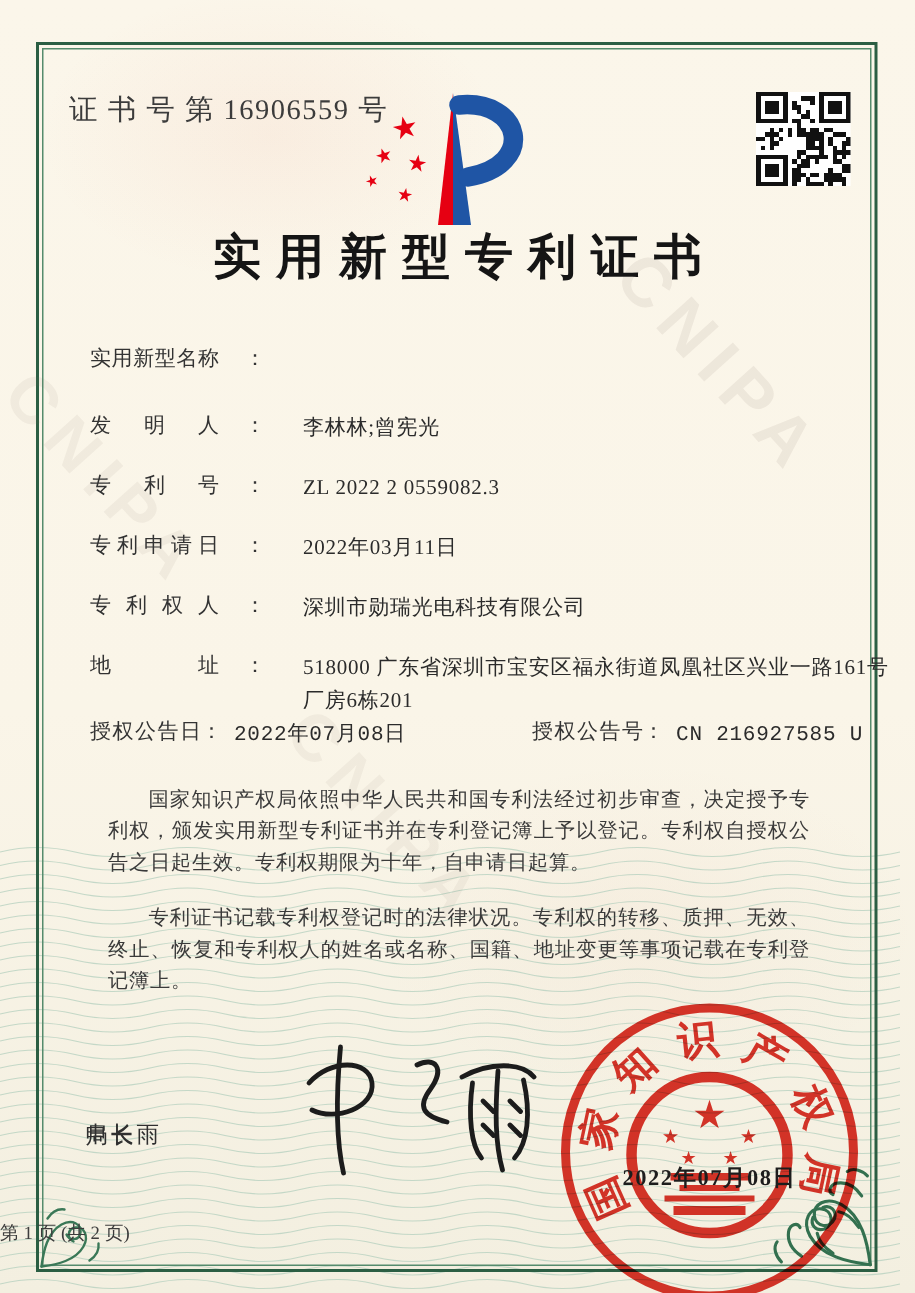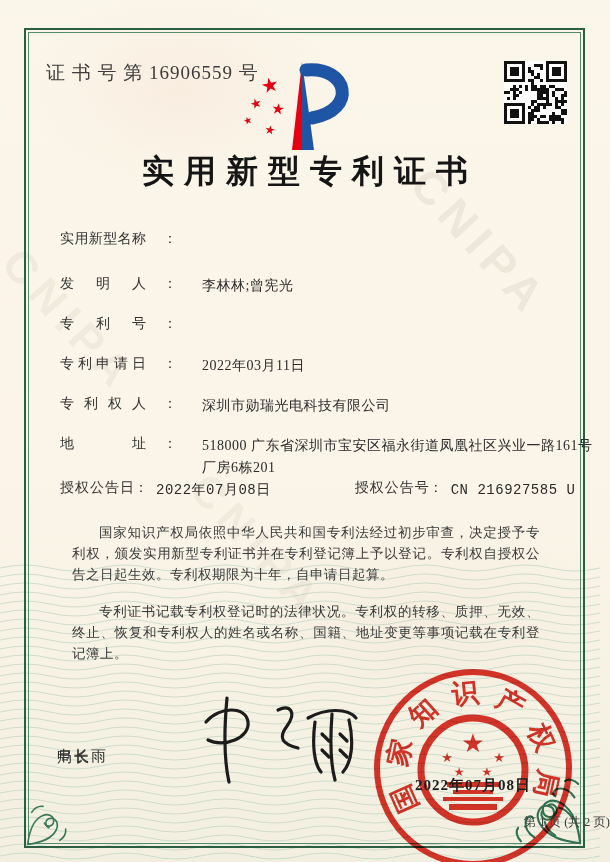--- a/index.html
+++ b/index.html
@@ -41,21 +41,21 @@
   .paras{position:absolute;left:56px;top:506px;width:500px;font-size:13.5px;line-height:21px;
          color:#3a3a3a;text-align:justify;}
   .paras p{margin:16px;text-indent:2em;letter-spacing:.5px;}
   
   .signer-title{position:absolute;left:57px;top:748px;font-size:15px;color:#2f2f2f;letter-spacing:2px;}
   .signer-name{position:absolute;left:57px;top:747px;font-size:15px;color:#2f2f2f;letter-spacing:2px;}
   .signature{position:absolute;left:190px;top:686px;width:170px;height:100px;}
   .seal{position:absolute;left:371px;top:666px;width:204px;height:204px;opacity:.93;mix-blend-mode:multiply;}
   .seal-date{position:absolute;left:378px;top:776px;width:190px;text-align:center;
              font-size:15px;font-weight:700;color:#1d1d1d;letter-spacing:1px;}
-  .footer{position:absolute;left:0;top:814px;width:100%;text-align:right;font-size:12.5px;color:#3c3c3c;}
+  .footer{position:absolute;left:0;top:814px;width:100%;text-align:left;font-size:12.5px;color:#3c3c3c;}
   
   .wm{position:absolute;font-family:"Liberation Sans","DejaVu Sans",sans-serif;
       font-weight:700;color:rgba(125,112,96,.10);transform:rotate(48deg);letter-spacing:8px;pointer-events:none;}
   .wm1{left:390px;top:215px;font-size:46px;}
   .wm2{left:-18px;top:295px;font-size:44px;color:rgba(125,112,96,.08);}
   .wm3{left:170px;top:520px;font-size:44px;color:rgba(125,112,96,.07);}
   .flourish{position:absolute;pointer-events:none;}
   .fl-br{right:26px;bottom:15px;width:86px;height:86px;}
   .fl-bl{left:25px;bottom:15px;width:60px;height:60px;transform:scaleX(-1);}
 </style>
@@ -258,20 +258,21 @@
       <span class="fcolon">：</span>
   </div>
   <div class="row" style="top:275px">
     <span class="flabel">发明人</span>
       <span class="fcolon">：</span>
     <span class="fvalue">李林林;曾宪光</span>
   </div>
   <div class="row" style="top:315px">
     <span class="flabel">专利号</span>
       <span class="fcolon">：</span>
+    <span class="fvalue">ZL 2022 2 0559082.3</span>
   </div>
   <div class="row" style="top:355px">
     <span class="flabel">专利申请日</span>
       <span class="fcolon">：</span>
     <span class="fvalue">2022年03月11日</span>
   </div>
   <div class="row" style="top:395px">
     <span class="flabel">专利权人</span>
       <span class="fcolon">：</span>
     <span class="fvalue">深圳市勋瑞光电科技有限公司</span>

